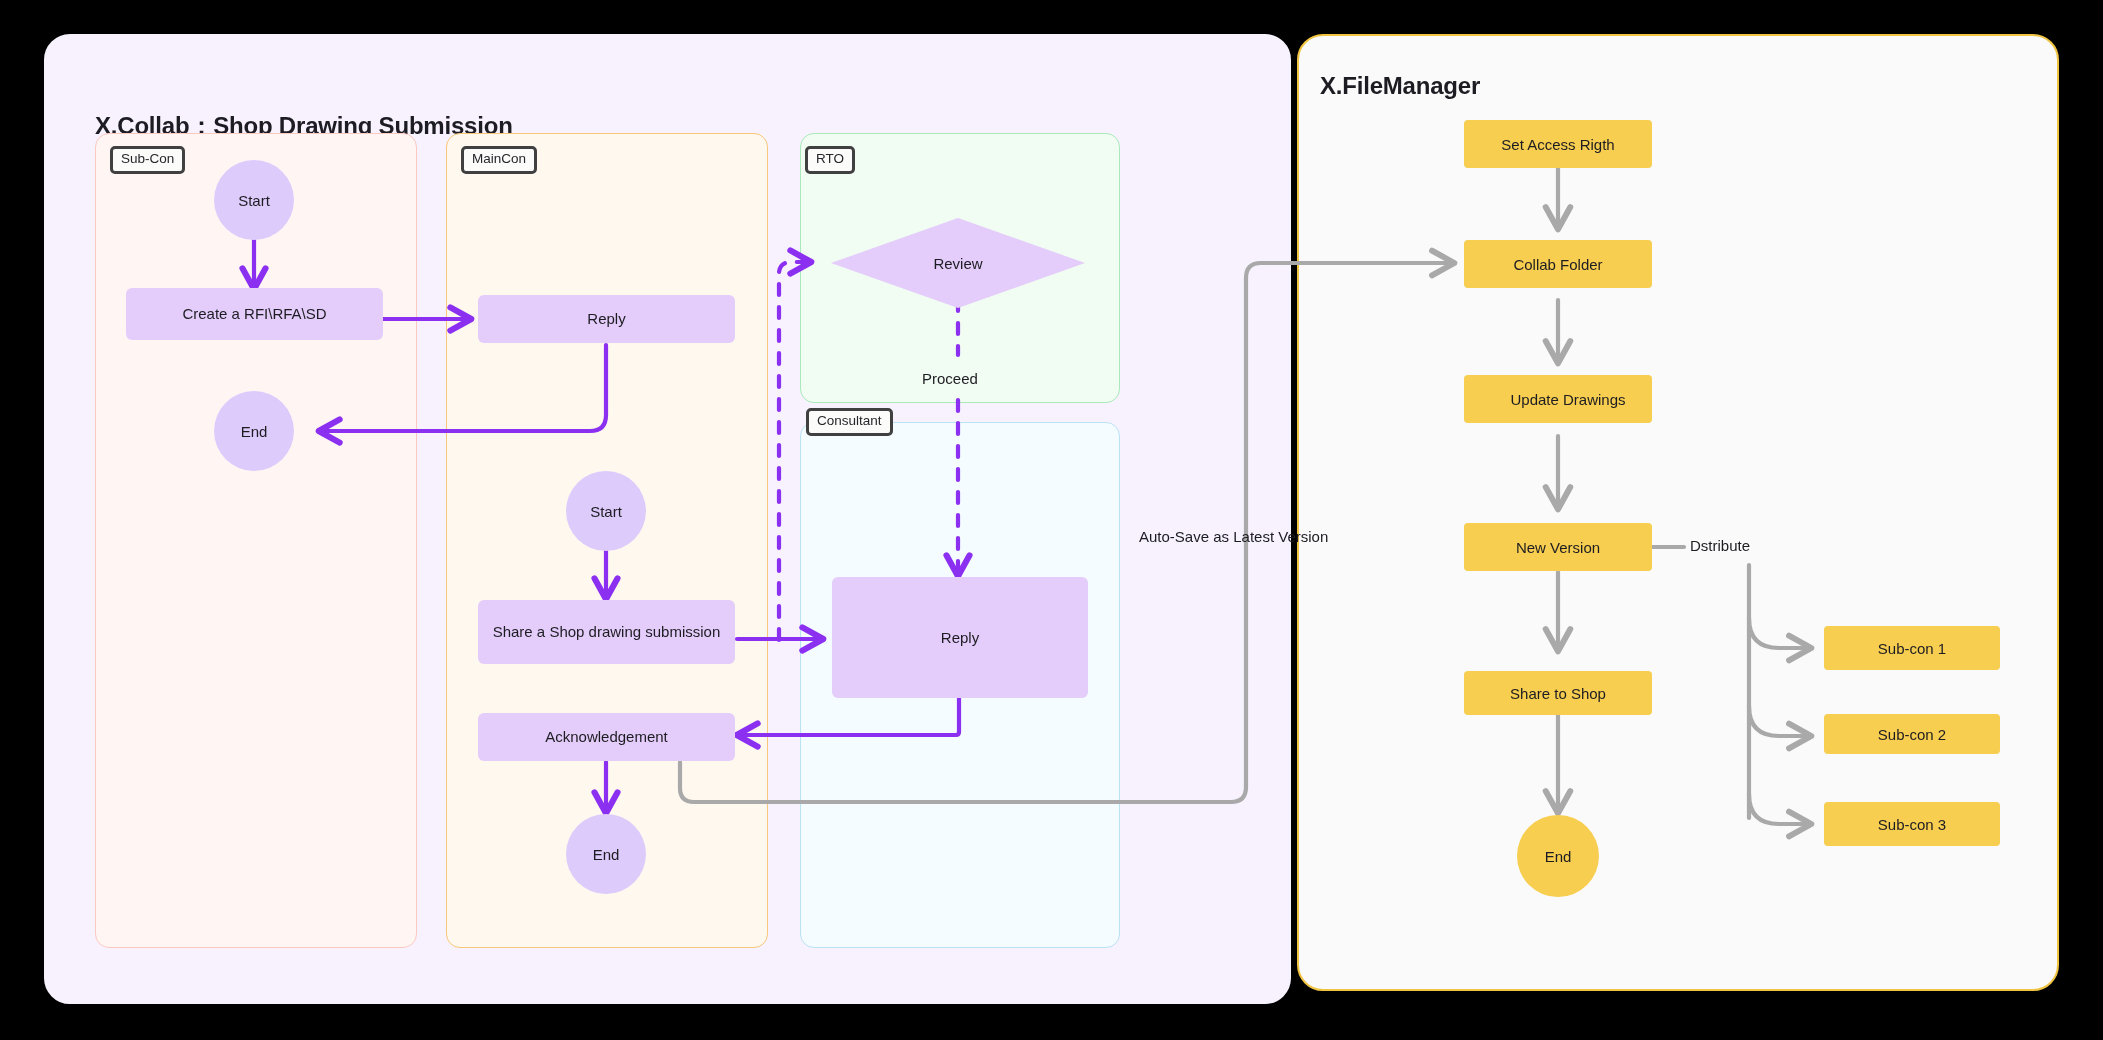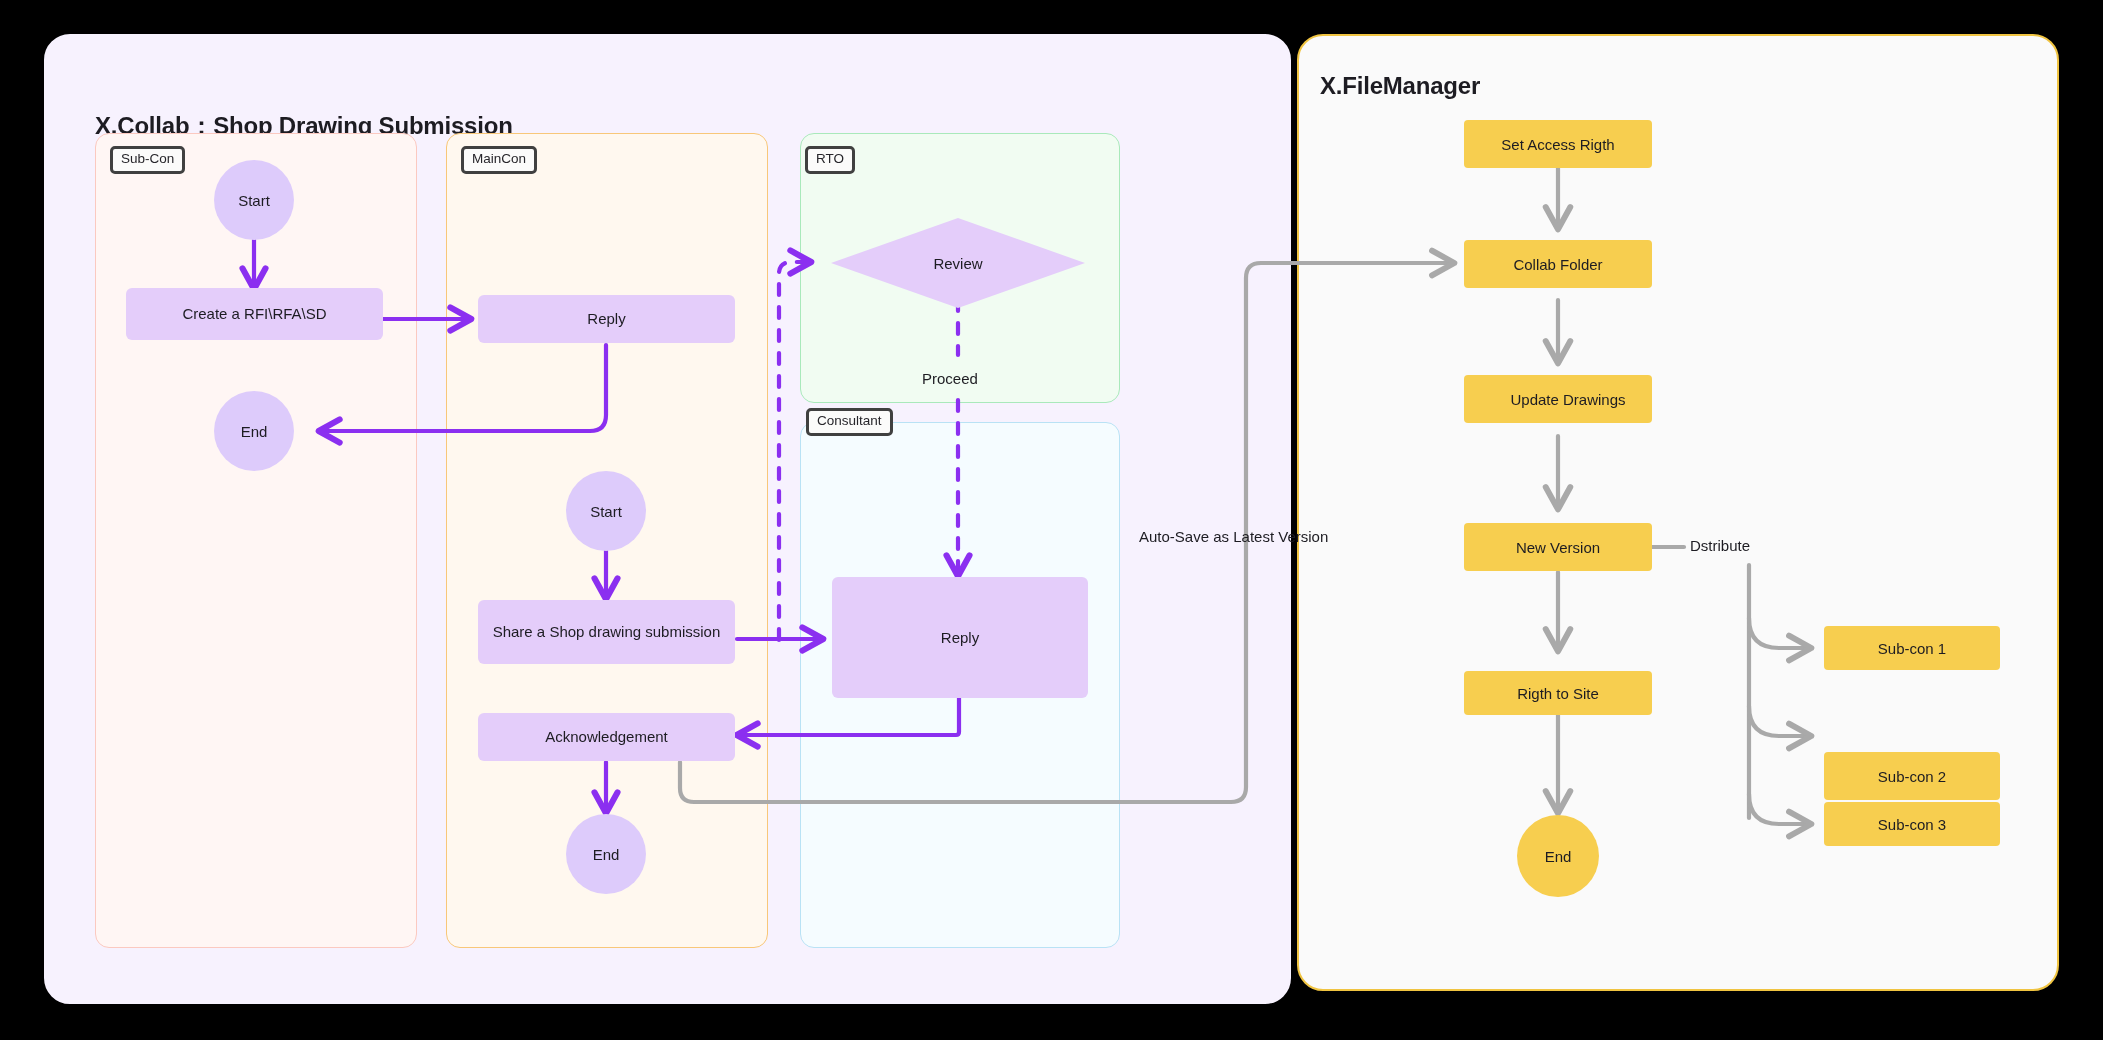--- a/index.html
+++ b/index.html
@@ -138,22 +138,22 @@
   <div class="edge-label" style="left:922px;top:370px;">Proceed</div>
 
   <div class="node nd-box" style="left:832px;top:577px;width:256px;height:121px;">Reply</div>
 
   <div class="edge-label" style="left:1139px;top:528px;">Auto-Save as Latest Version</div>
 
   <div class="node nd-fm" style="left:1464px;top:120px;width:188px;height:48px;">Set Access Rigth</div>
   <div class="node nd-fm" style="left:1464px;top:240px;width:188px;height:48px;">Collab Folder</div>
   <div class="node nd-fm" style="left:1464px;top:375px;width:188px;height:48px;padding-left:20px;">Update Drawings</div>
   <div class="node nd-fm" style="left:1464px;top:523px;width:188px;height:48px;">New Version</div>
-  <div class="node nd-fm" style="left:1464px;top:671px;width:188px;height:44px;">Rigth to Site</div>
+  <div class="node nd-fm" style="left:1464px;top:671px;width:188px;height:44px;">Share to Shop</div>
   <div class="node nd-fm-circle" style="left:1517px;top:815px;width:82px;height:82px;">End</div>
 
   <div class="edge-label" style="left:1690px;top:537px;">Dstribute</div>
 
   <div class="node nd-fm" style="left:1824px;top:626px;width:176px;height:44px;">Sub-con 1</div>
-  <div class="node nd-fm" style="left:1824px;top:752px;width:176px;height:48px;">Sub-con 2</div>
+  <div class="node nd-fm" style="left:1824px;top:714px;width:176px;height:40px;">Sub-con 2</div>
   <div class="node nd-fm" style="left:1824px;top:802px;width:176px;height:44px;">Sub-con 3</div>
 
 </div>
 
 </body></html>

